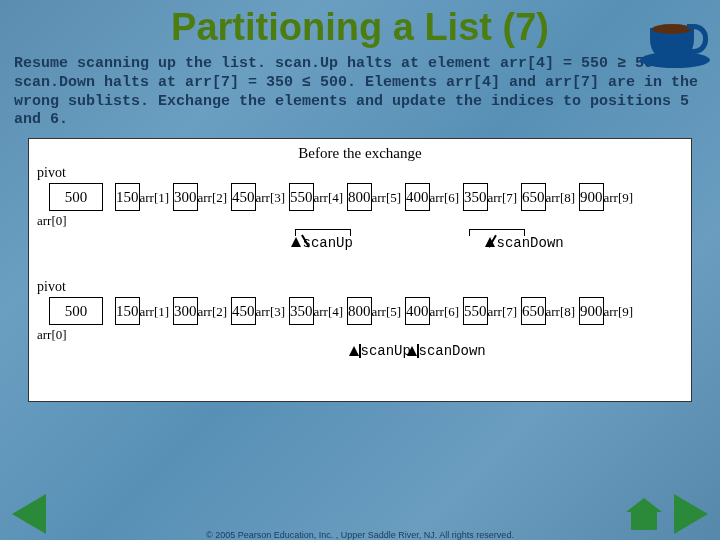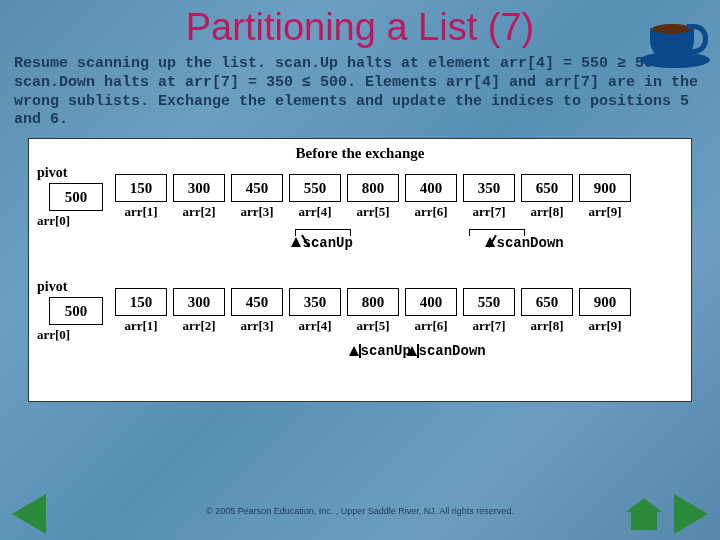--- a/index.html
+++ b/index.html
@@ -6,49 +6,48 @@
   body {
     width: 720px; height: 540px;
     background: linear-gradient(135deg, #5a8db0 0%, #6b9fc2 25%, #5890b5 50%, #6a9dc0 75%, #5588ab 100%);
     font-family: "Courier New", monospace;
     position: relative;
     overflow: hidden;
   }
   .title {
     font-family: "Trebuchet MS", Verdana, sans-serif;
     font-size: 38px;
-    color: #be185d;
+    color: #4d7c0f;
     text-align: center;
     padding-top: 6px;
-    font-weight: normal;
+    font-weight: bold;
   }
   .desc {
     font-family: "Courier New", monospace;
     font-weight: bold;
     font-size: 15px;
     color: #1c3a5a;
     padding: 6px 14px 8px 14px;
     line-height: 1.25;
   }
   .figure {
     background: #ffffff;
     margin: 0 28px 0 28px;
     border: 1px solid #333;
     padding: 6px 8px 8px 8px;
     font-family: Georgia, "Times New Roman", serif;
     color: #000;
-    font-weight: bold;
   }
   .block { margin-bottom: 6px; }
   .caption { text-align: center; font-size: 15px; margin-bottom: 3px; }
   .row { display: flex; align-items: center; }
   .pivot-col { width: 66px; display:flex; flex-direction:column; align-items:flex-start; }
   .pivot-label { font-size: 14px; margin-bottom: 2px; }
   .cells { display: flex; gap: 6px; margin-left: 12px; }
-  .cell-col { width: 52px; display:flex; flex-direction:column; align-items:center; }
+  .cell-col { width: 52px; display:flex; flex-direction:row; align-items:center; }
   .cell-box {
     width: 50px; height: 26px;
     border: 1.5px solid #000;
     display:flex; align-items:center; justify-content:center;
     font-size: 15px;
     background:#fff;
   }
   .pivot-box {
     width: 52px; height: 26px;
     border: 1.5px solid #000;
@@ -77,21 +76,21 @@
   .arrow-stem { width: 1.5px; height: 14px; background:#000; }
   .bracket {
     position:absolute;
     border-top: 1.5px solid #000;
     border-left: 1.5px solid #000;
     border-right: 1.5px solid #000;
     height: 6px;
   }
   .footer {
     position: absolute;
-    bottom: 24px;
+    bottom: 0;
     width: 100%;
     text-align: center;
     font-family: Verdana, sans-serif;
     font-size: 9px;
     color: #1c3a5a;
   }
   
   .cup {
     position: absolute;
     top: 8px; right: 10px;

